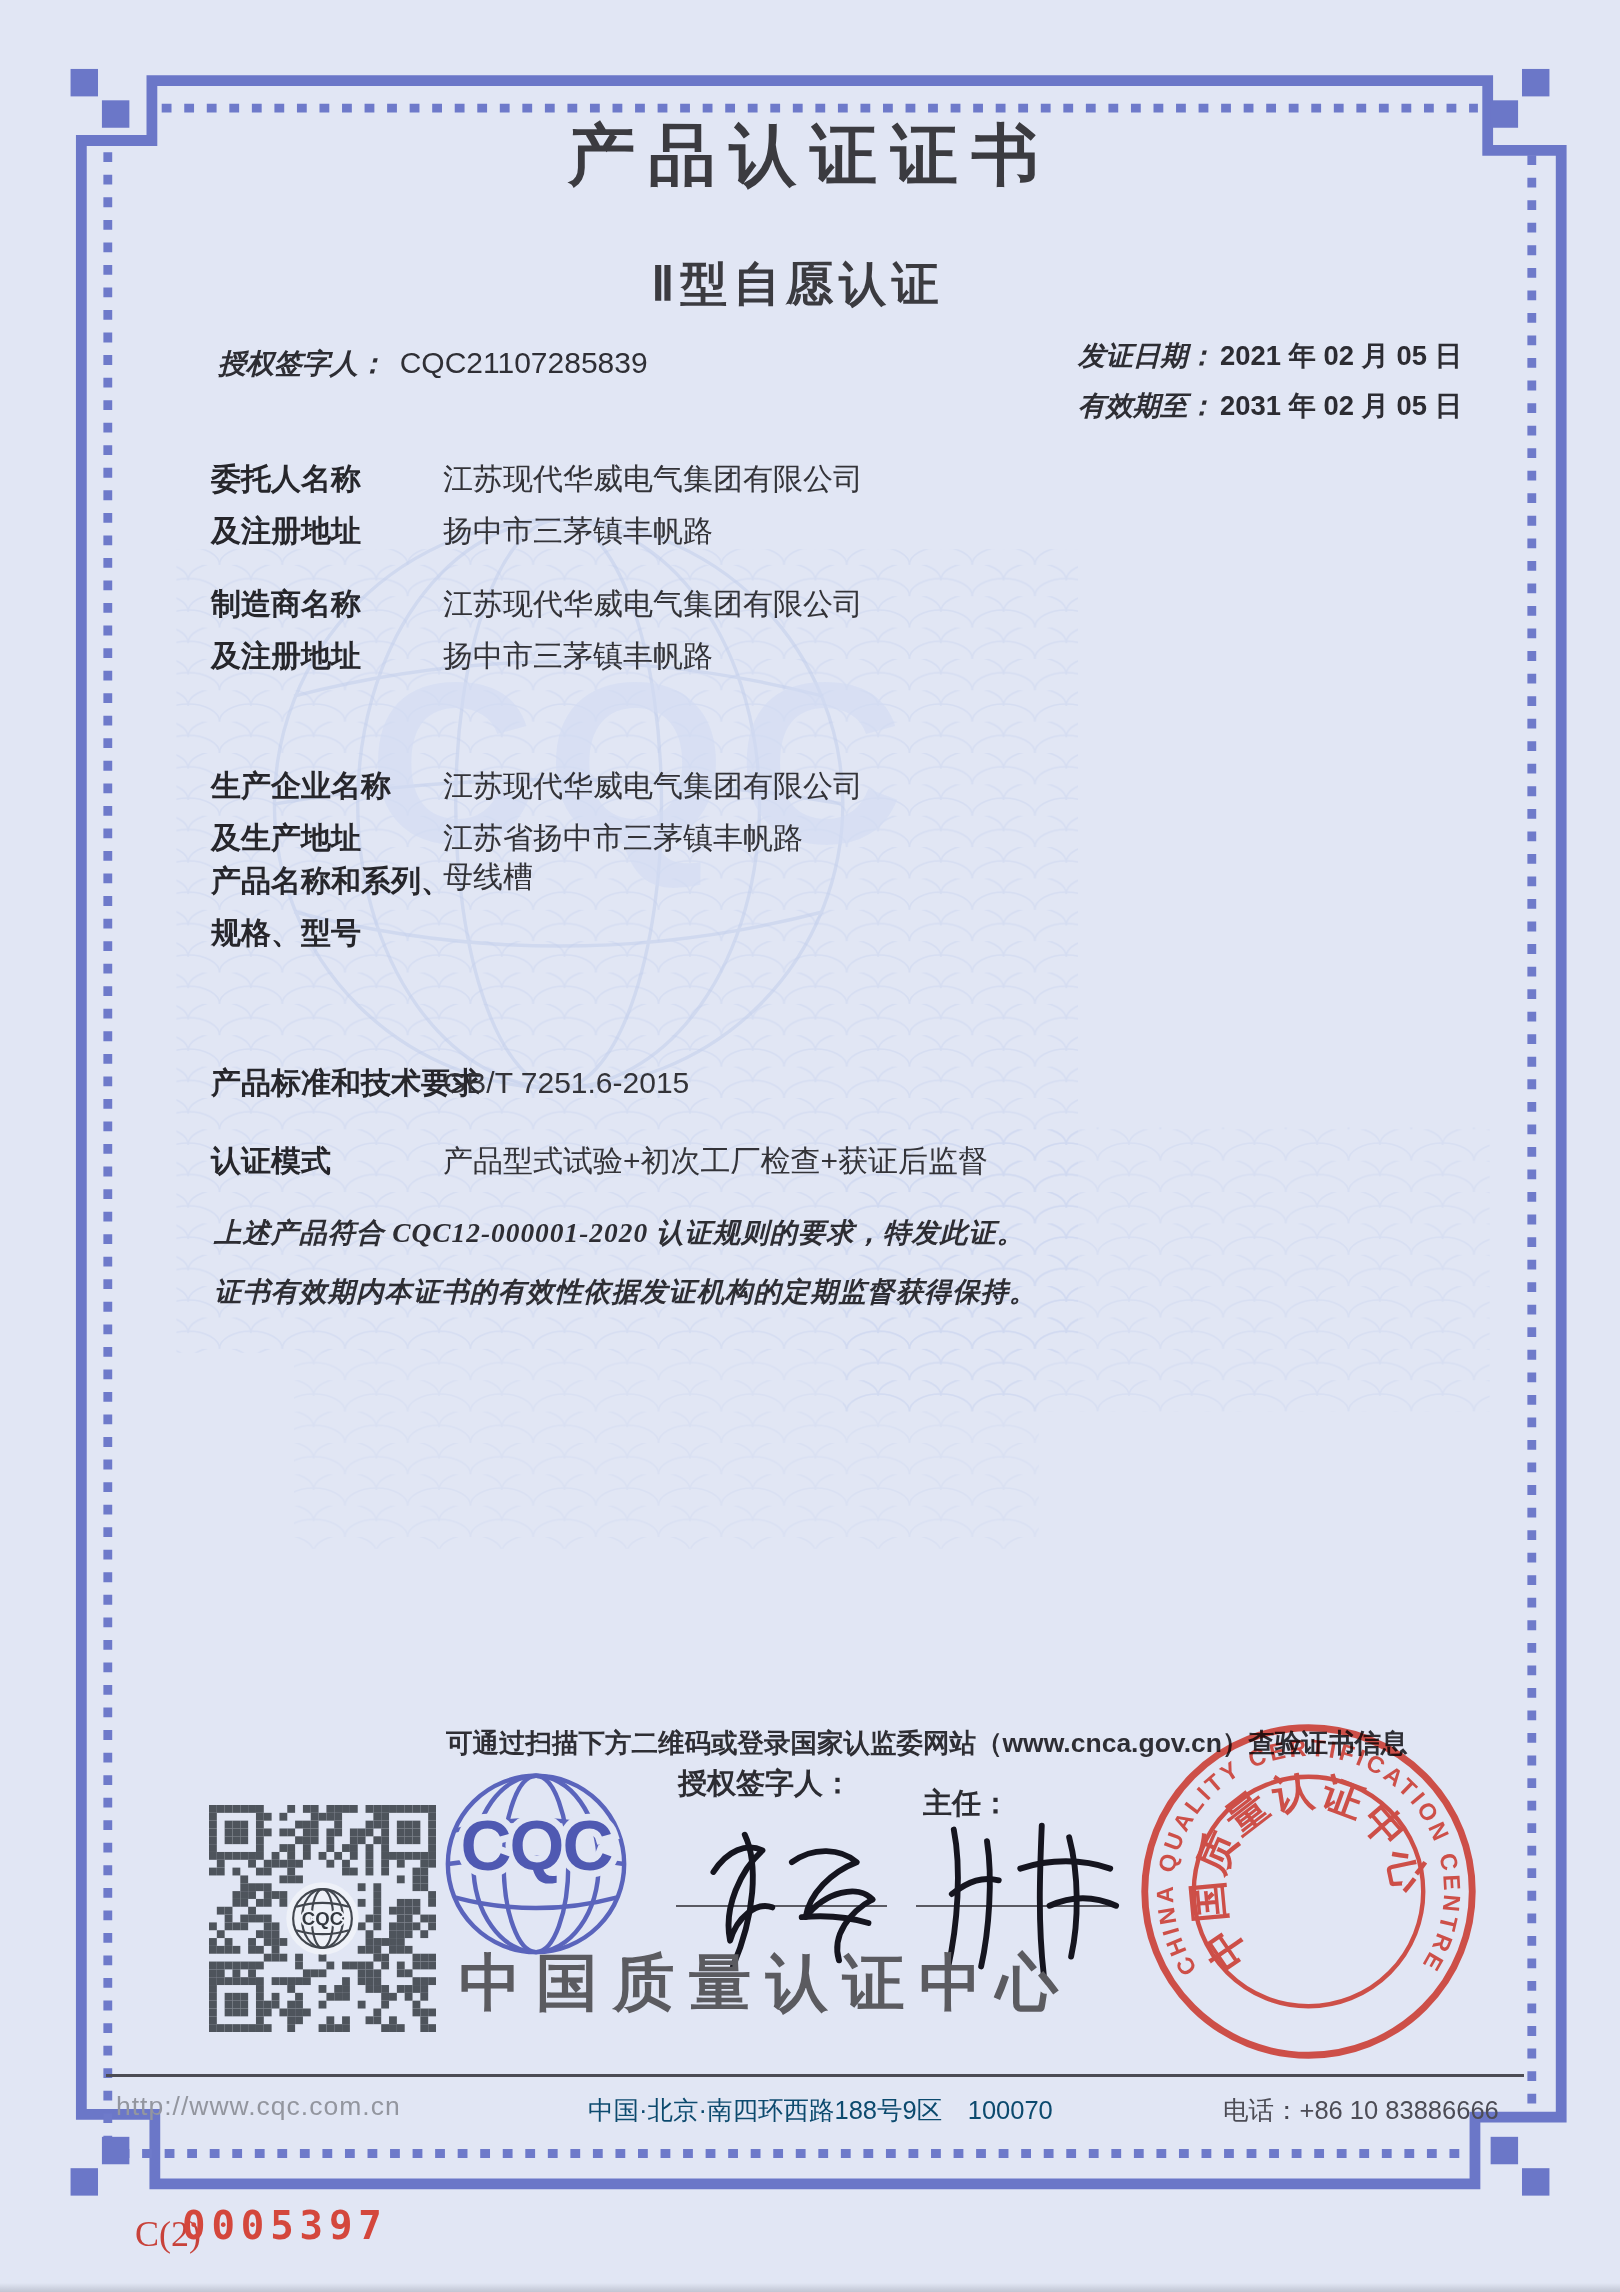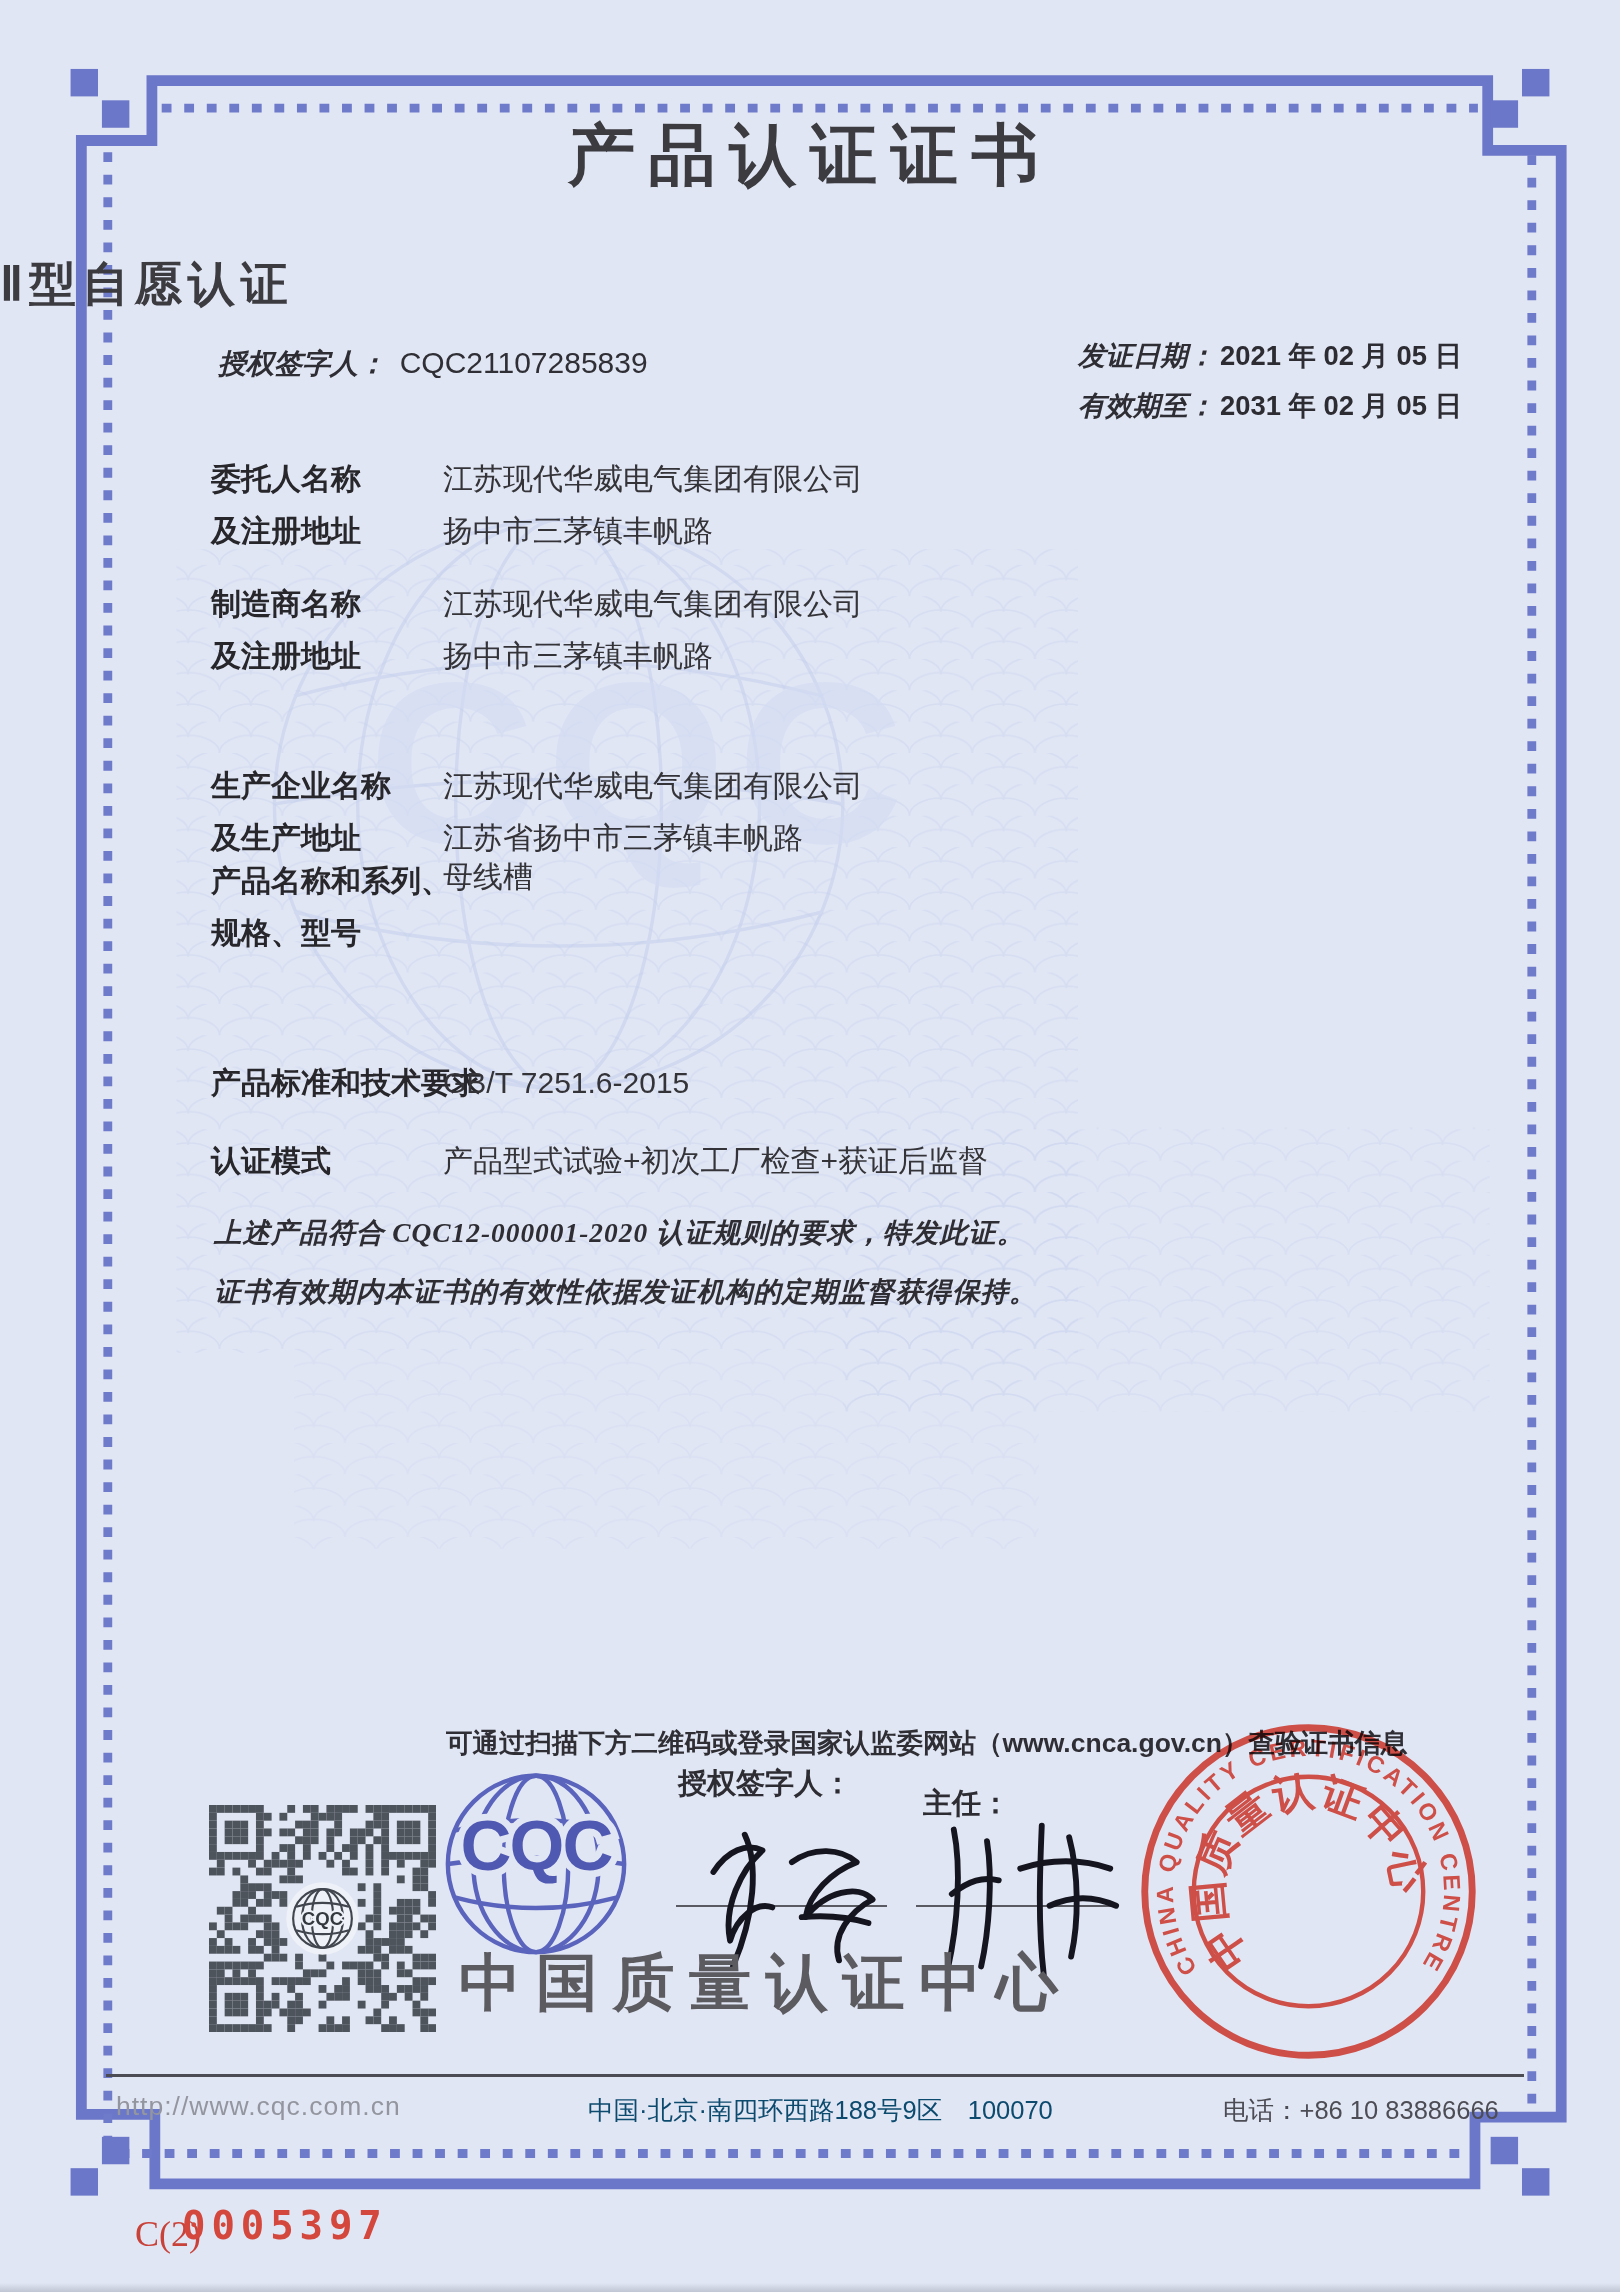--- a/index.html
+++ b/index.html
@@ -77,21 +77,21 @@
       <rect x="1553" y="70" width="28" height="28"></rect>
         <rect x="1521" y="102" width="28" height="28"></rect>
       <rect x="1553" y="2212" width="28" height="28"></rect>
         <rect x="1521" y="2180" width="28" height="28"></rect>
       <rect x="72" y="2212" width="28" height="28"></rect>
         <rect x="104" y="2180" width="28" height="28"></rect>
     </g>
   </svg>
 
   <div class="abs title" style="left:0;top:112;width:1620px;text-align:center;top:110px;">产品认证证书</div>
-  <div class="abs subtitle" style="left:0;top:253px;width:1596px;">Ⅱ型自愿认证</div>
+  <div class="abs subtitle" style="left:0;top:253px;width:1596px;text-align:center;">Ⅱ型自愿认证</div>
 
   <div class="abs" style="left:218px;top:345px;">
     <span class="kai certno-label">授权签字人：</span><span class="certno-value">CQC21107285839</span>
   </div>
 
   <div class="abs" style="left:1078px;top:331px;">
     <div class="kai date-line">
       <span>发证日期：</span><span class="v">2021 年 02 月 05 日</span>
     </div>
     <div class="kai date-line">

